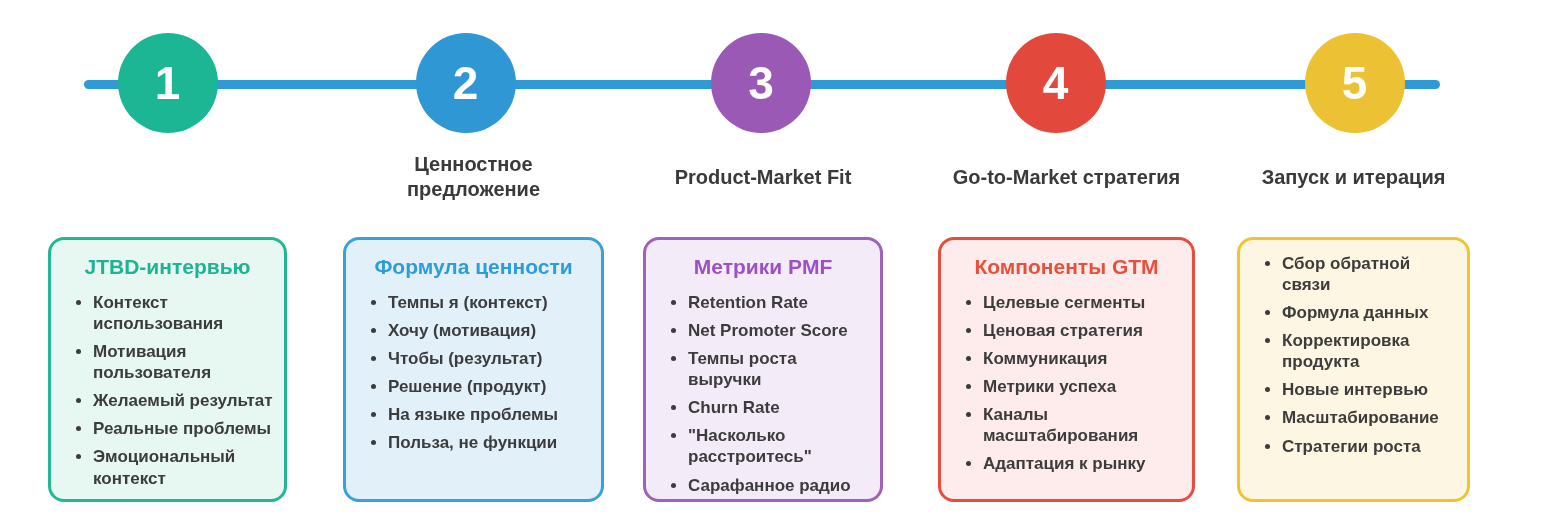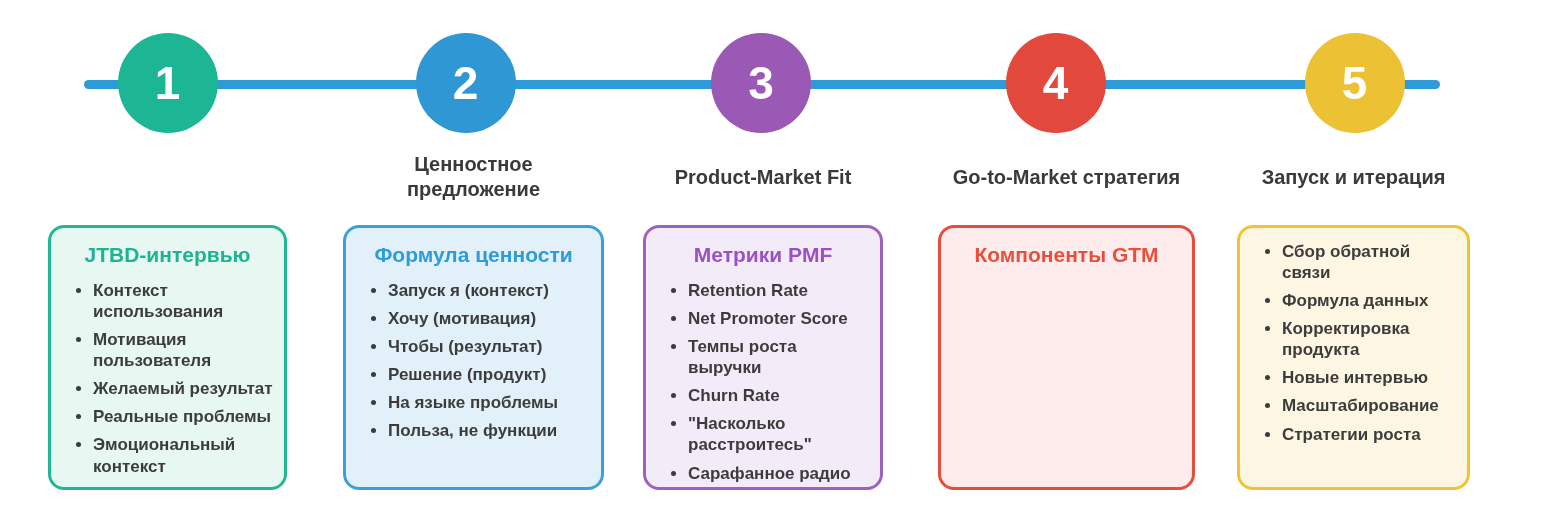--- a/index.html
+++ b/index.html
@@ -65,21 +65,21 @@
     text-align: center;
     font-size: 20px;
     font-weight: bold;
     color: #3a3a3a;
     white-space: pre-line;
     line-height: 1.25;
   }
 
   .card {
     position: absolute;
-    top: 225px;
+    top: 237px;
     left: 0;
     right: 0;
     height: 265px;
     box-sizing: border-box;
     background: var(--card-bg, #f5f5f5);
     border: 3px solid var(--border, #ccc);
     border-radius: 16px;
     overflow: hidden;
   }
   .card-heading {
@@ -126,21 +126,21 @@
 
   <div class="step step2" style="--circle: #2f97d4; --border: #3aa0dc; --heading: #2d9cdb; --card-bg: #e2f0fa;">
     <div class="circle">
       <span>2</span>
     </div>
     <div class="step-title">Ценностное
 предложение</div>
     <div class="card">
       <div class="card-heading">Формула ценности</div>
       <ul>
-        <li>Запуск я (контекст)</li>
+        <li>Темпы я (контекст)</li>
         <li>Хочу (мотивация)</li>
         <li>Чтобы (результат)</li>
         <li>Решение (продукт)</li>
         <li>На языке проблемы</li>
         <li>Польза, не функции</li>
       </ul>
     </div>
   </div>
 
   <div class="step step3" style="--circle: #9b59b6; --border: #9d61be; --heading: #9b51c5; --card-bg: #f4ebf8;">
@@ -161,20 +161,28 @@
     </div>
   </div>
 
   <div class="step step4" style="--circle: #e2493c; --border: #e74c3c; --heading: #e8503e; --card-bg: #fdeceb;">
     <div class="circle">
       <span>4</span>
     </div>
     <div class="step-title">Go-to-Market стратегия</div>
     <div class="card">
       <div class="card-heading">Компоненты GTM</div>
+      <ul>
+        <li>Целевые сегменты</li>
+        <li>Ценовая стратегия</li>
+        <li>Коммуникация</li>
+        <li>Метрики успеха</li>
+        <li>Каналы масштабирования</li>
+        <li>Адаптация к рынку</li>
+      </ul>
     </div>
   </div>
 
   <div class="step step5" style="--circle: #ecc133; --border: #f0c330; --heading: #f1c232; --card-bg: #fdf6e2;">
     <div class="circle">
       <span>5</span>
     </div>
     <div class="step-title">Запуск и итерация</div>
     <div class="card">
       <ul>

